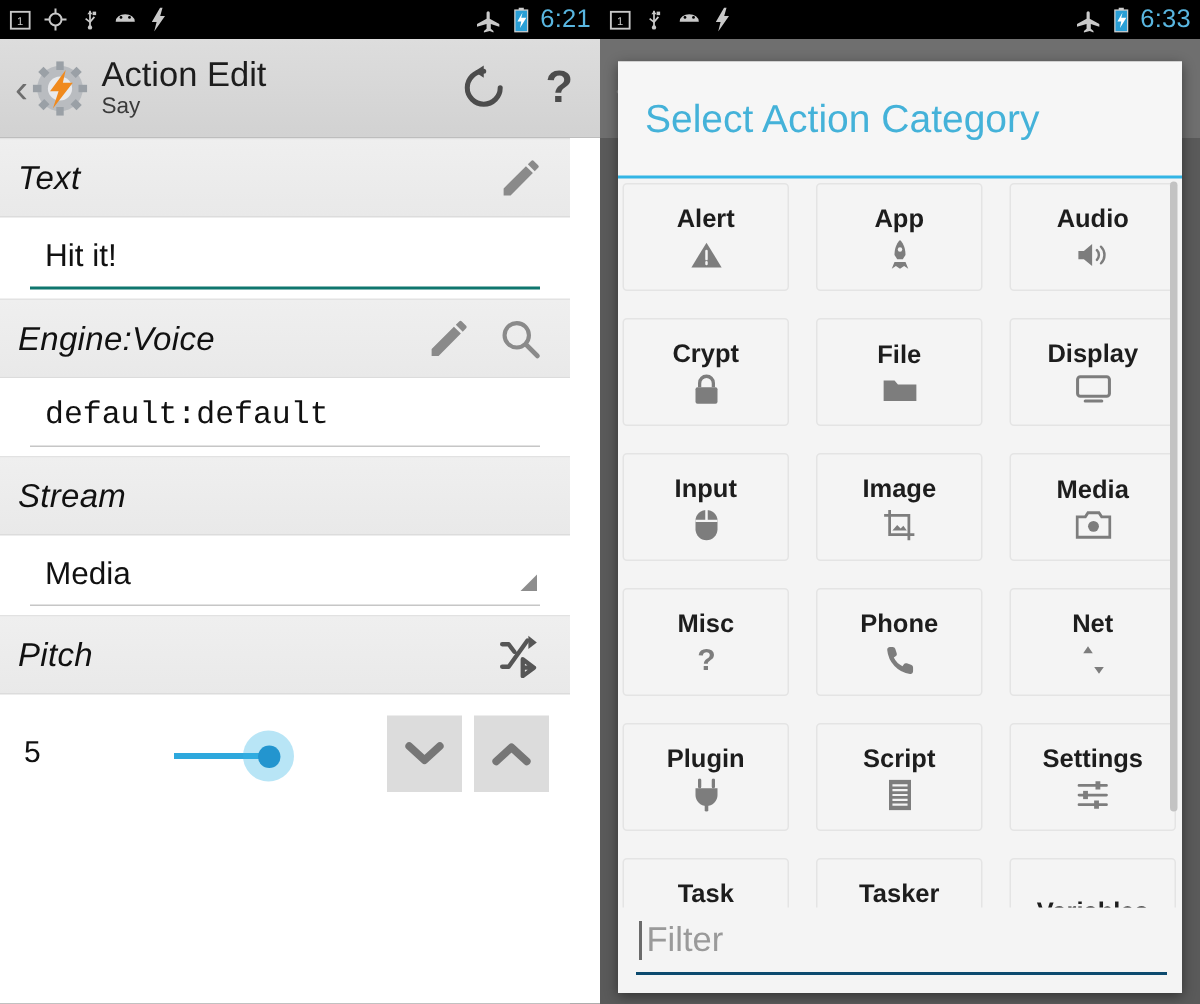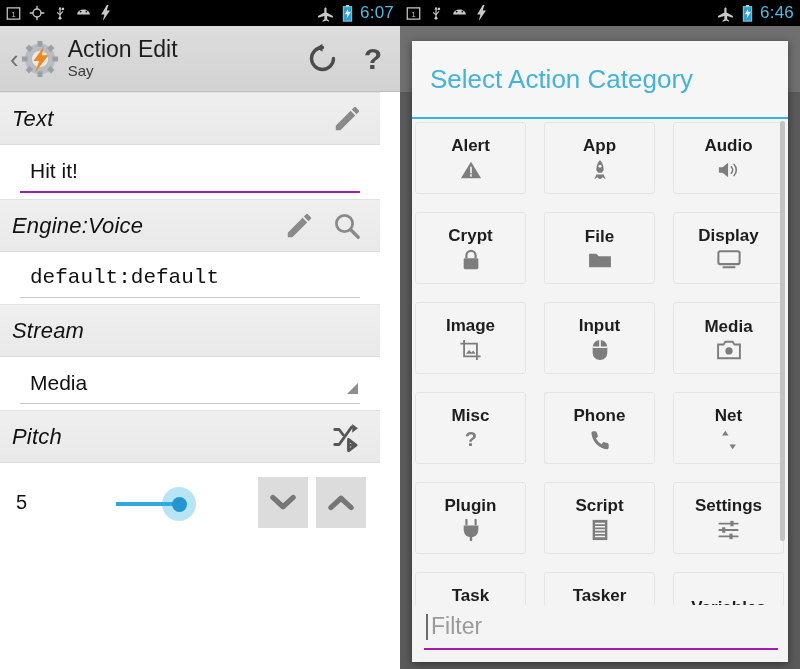--- a/index.html
+++ b/index.html
@@ -52,21 +52,21 @@
     height:53px; display:flex; align-items:center; padding:0 12px;
   }
   .field-label .lab {
     font-style:italic; font-size:22px; color:#111; letter-spacing:0.2px;
   }
   .field-icons { margin-left:auto; display:flex; align-items:center; gap:18px; padding-right:6px; }
   .field-icons svg { fill:#8a8a8a; display:block; }
   .field-body { padding:10px 20px 6px 20px; }
   .underline-input {
     font-size:21px; color:#111; padding:4px 0 8px 10px;
-    border-bottom:2px solid #a21caf;
+    border-bottom:2px solid #0f766e;
   }
   .underline-input.plain { border-bottom:1px solid #c6c6c6;font-family:Liberation Mono, monospace; }
   .spinner {
     font-size:21px; color:#111; padding:4px 0 8px 10px;
     border-bottom:1px solid #c6c6c6; position:relative;
   }
   .spinner .caret {
     position:absolute; right:2px; bottom:9px;
     width:0; height:0;
     border-left:11px solid transparent;
@@ -130,21 +130,21 @@
     align-items:center; justify-content:center; gap:3px;
   }
   .cat-label { font-size:17px; color:#1d1d1d; font-weight:bold; }
   .cat-icon svg { fill:#7d7d7d; display:block; }
   .scrollbar {
     position:absolute; top:2px; right:3px; width:5px; height:420px;
     background:#c3c3c3; border-radius:3px;
   }
   .dlg-filter { padding:6px 10px 12px 12px; background:#f4f4f4; }
   .filter-inner {
-    border-bottom:2px solid #a21caf; padding:2px 0 8px 2px;
+    border-bottom:2px solid #0c4a6e; padding:2px 0 8px 2px;
     display:flex; align-items:center;
   }
   .filter-caret {
     width:2px; height:26px; background:#6b6b6b; margin-right:3px;
   }
   .filter-ph { font-size:23px; color:#9a9a9a; }
 </style>
 </head>
 <body>
 
@@ -178,21 +178,21 @@
     </div>
     <div class="sb-right">
       <svg class="sb-ico" width="17" height="17" viewBox="0 0 24 24">
           <path d="M21 15.5l-9-5V5a1.5 1.5 0 0 0-3 0v5.5l-9 5V18l9-2.5V20l-2.5 2v1.5L12 22l3.5 1.5V22L13 20v-4.5l8 2.5z" fill="#c9c9c9"></path>
         </svg>
       <svg class="sb-ico" width="11" height="17" viewBox="0 0 12 20">
           <rect x="1" y="2" width="10" height="17" fill="#2a9fd6" stroke="#cfcfcf" stroke-width="1"></rect>
           <rect x="4" y="0" width="4" height="2" fill="#cfcfcf"></rect>
           <path d="M7 4L3 11h3l-1 5 5-8H6l1-4z" fill="#ffffff"></path>
         </svg>
-      <span class="sb-time">6:07</span>
+      <span class="sb-time">6:21</span>
     </div>
   </div>
 
   <div class="actionbar">
     <span class="ab-back">‹</span>
     <svg class="ab-logo" viewBox="0 0 40 40">
       <g transform="translate(20,20)">
         <circle r="16" fill="#b9bcc0"></circle>
         <g fill="#9aa0a6">
           <rect x="-2.6" y="-19" width="5.2" height="6"></rect>
@@ -320,21 +320,21 @@
     </div>
     <div class="sb-right">
       <svg class="sb-ico" width="17" height="17" viewBox="0 0 24 24">
           <path d="M21 15.5l-9-5V5a1.5 1.5 0 0 0-3 0v5.5l-9 5V18l9-2.5V20l-2.5 2v1.5L12 22l3.5 1.5V22L13 20v-4.5l8 2.5z" fill="#c9c9c9"></path>
         </svg>
       <svg class="sb-ico" width="11" height="17" viewBox="0 0 12 20">
           <rect x="1" y="2" width="10" height="17" fill="#2a9fd6" stroke="#cfcfcf" stroke-width="1"></rect>
           <rect x="4" y="0" width="4" height="2" fill="#cfcfcf"></rect>
           <path d="M7 4L3 11h3l-1 5 5-8H6l1-4z" fill="#ffffff"></path>
         </svg>
-      <span class="sb-time">6:46</span>
+      <span class="sb-time">6:33</span>
     </div>
   </div>
 
   <div class="dim-bar">
     <span class="g-back">‹</span>
     <span class="g-title">Action Edit</span>
   </div>
 
   <div class="dialog">
     <div class="dlg-title">Select Action Category</div>
@@ -396,37 +396,37 @@
           <span class="cat-label">Display</span>
           <span class="cat-icon">
               <svg width="24" height="21" viewBox="0 0 26 22">
                 <rect x="1.5" y="2" width="23" height="14" rx="2" fill="none" stroke="#7d7d7d" stroke-width="2.2"></rect>
                 <path d="M7 19.5h12" stroke="#7d7d7d" stroke-width="2.2" stroke-linecap="round"></path>
               </svg>
             </span>
         </div>
 
         <div class="cat-cell">
+          <span class="cat-label">Input</span>
+          <span class="cat-icon">
+              <svg width="18" height="22" viewBox="0 0 18 24">
+                <rect x="1" y="1" width="16" height="22" rx="8"></rect>
+                <path d="M9 1v8" stroke="#f4f4f4" stroke-width="1.8"></path>
+                <path d="M1 9h16" stroke="#f4f4f4" stroke-width="1.6"></path>
+              </svg>
+            </span>
+        </div>
+
+        <div class="cat-cell">
           <span class="cat-label">Image</span>
           <span class="cat-icon">
               <svg width="23" height="22" viewBox="0 0 24 24">
                 <path d="M5 1v18h18" fill="none" stroke="#7d7d7d" stroke-width="2"></path>
                 <path d="M1 5h18v18" fill="none" stroke="#7d7d7d" stroke-width="2"></path>
                 <path d="M7 16l3.5-4 2.5 2.6 2-2 2.5 3.4z"></path>
-              </svg>
-            </span>
-        </div>
-
-        <div class="cat-cell">
-          <span class="cat-label">Input</span>
-          <span class="cat-icon">
-              <svg width="18" height="22" viewBox="0 0 18 24">
-                <rect x="1" y="1" width="16" height="22" rx="8"></rect>
-                <path d="M9 1v8" stroke="#f4f4f4" stroke-width="1.8"></path>
-                <path d="M1 9h16" stroke="#f4f4f4" stroke-width="1.6"></path>
               </svg>
             </span>
         </div>
 
         <div class="cat-cell">
           <span class="cat-label">Media</span>
           <span class="cat-icon">
               <svg width="24" height="20" viewBox="0 0 26 22">
                 <path d="M1 5h6l2-3h8l2 3h6v15H1z" fill="none" stroke="#7d7d7d" stroke-width="2.1"></path>
                 <circle cx="13" cy="12" r="4"></circle>

